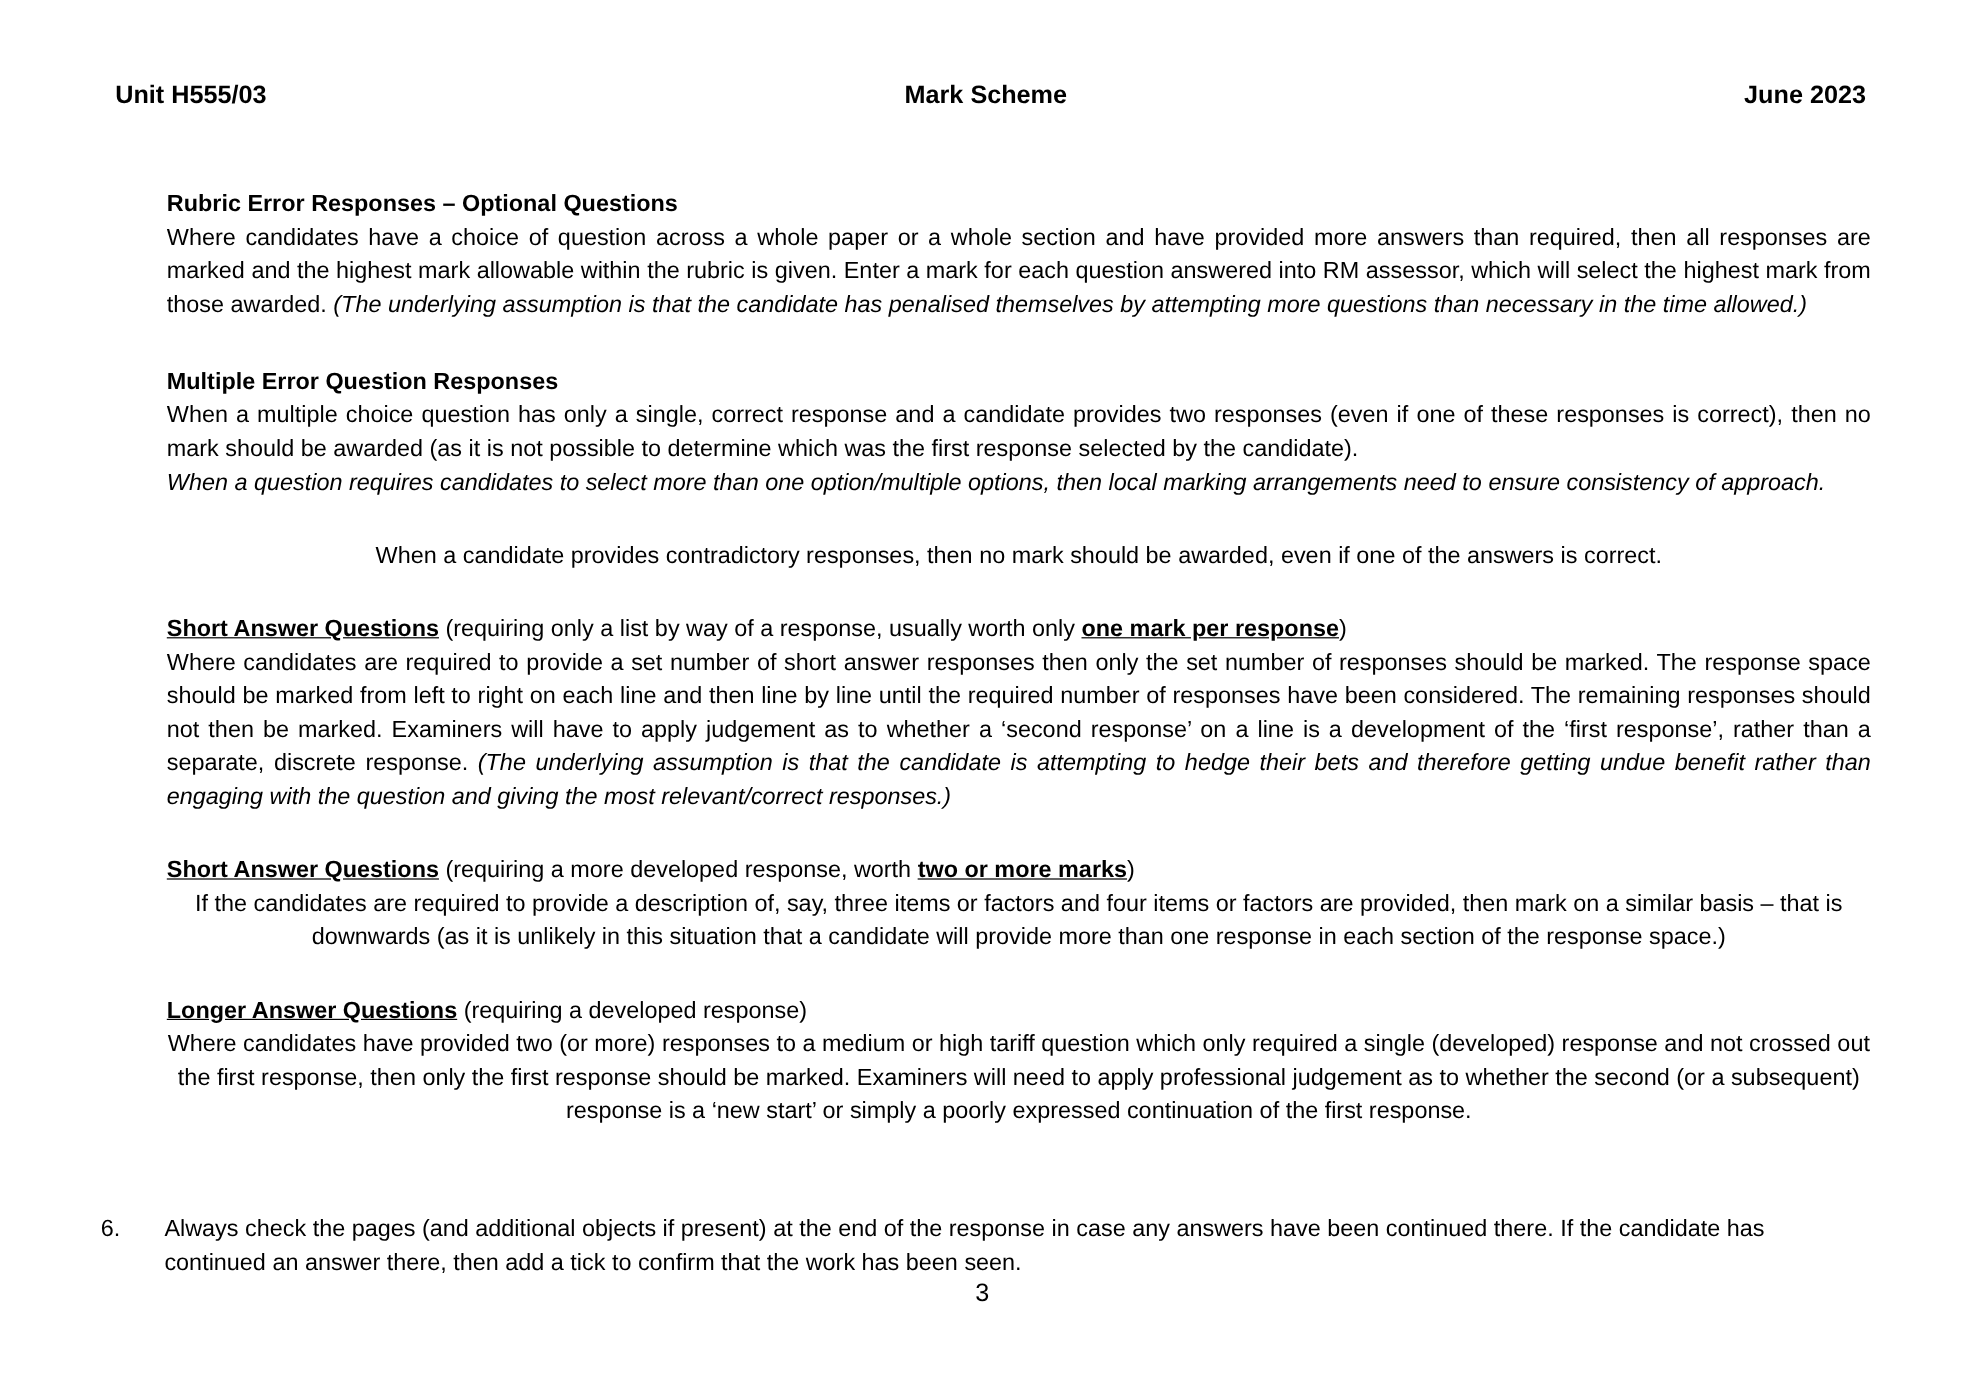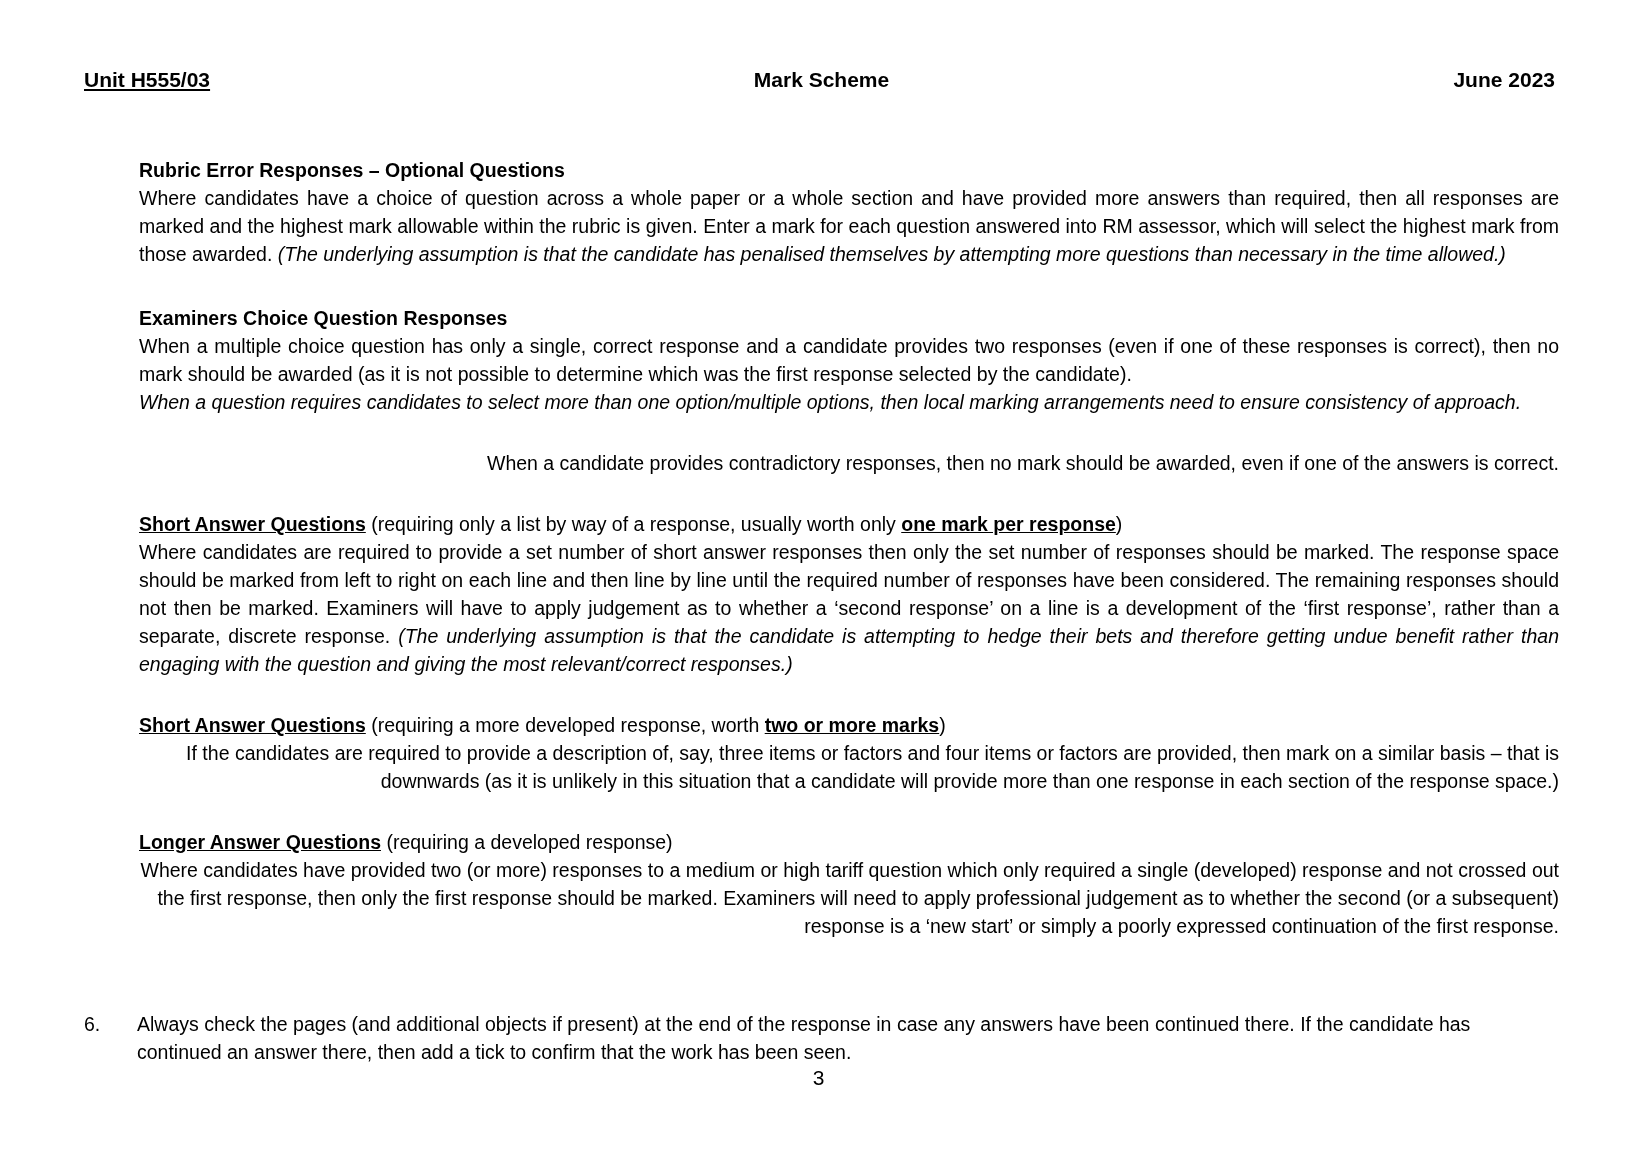--- a/index.html
+++ b/index.html
@@ -17,40 +17,40 @@
     }
     .page-header {
       position: absolute;
       top: 68px;
       left: 84px;
       width: 1475px;
       height: 28px;
       font-weight: bold;
       font-size: 21px;
     }
-    .page-header .h-left { position: absolute; left: 0; top: 0; text-decoration: underline; }
+    .page-header .h-left { position: absolute; left: 12px; top: 0; }
     .page-header .h-center { position: absolute; left: 0; right: 0; top: 0; text-align: center; }
     .page-header .h-right { position: absolute; right: 4px; top: 0; }
 
     .body-content {
       position: absolute;
       top: 120px;
       left: 139px;
       width: 1420px;
       font-size: 19.5px;
       line-height: 28px;
     }
     .section { margin-bottom: 33px; }
     .section-title { font-weight: bold; margin-top: 36px; }
     .section-title-inline .b { font-weight: bold; text-decoration: underline; }
     p.para {
       margin: 0;
       text-align: justify;
     }
-    p.para.left { text-align: right; }
+    p.para.left { text-align: center; }
     .ital { font-style: italic; margin-top: 43px; }
     .b { font-weight: bold; }
 
     .numbered {
       position: absolute;
       top: 1010px;
       left: 84px;
       width: 1475px;
       font-size: 19.5px;
       line-height: 28px;
@@ -77,21 +77,21 @@
 </div>
 
 <div class="body-content">
 
   <div class="section">
     <div class="section-title">Rubric Error Responses – Optional Questions</div>
     <p class="para"><span>Where candidates have a choice of question across a whole paper or a whole section and have provided more answers than required, then all responses are marked and the highest mark allowable within the rubric is given. Enter a mark for each question answered into RM assessor, which will select the highest mark from those awarded. </span><span class="ital">(The underlying assumption is that the candidate has penalised themselves by attempting more questions than necessary in the time allowed.)</span></p>
   </div>
 
   <div class="section">
-    <div class="section-title">Examiners Choice Question Responses</div>
+    <div class="section-title">Multiple Error Question Responses</div>
     <p class="para">When a multiple choice question has only a single, correct response and a candidate provides two responses (even if one of these responses is correct), then no mark should be awarded (as it is not possible to determine which was the first response selected by the candidate).</p>
     <p class="para ital">When a question requires candidates to select more than one option/multiple options, then local marking arrangements need to ensure consistency of approach.</p>
   </div>
 
   <div class="section">
     <p class="para left">When a candidate provides contradictory responses, then no mark should be awarded, even if one of the answers is correct.</p>
   </div>
 
   <div class="section">
     <div class="section-title-inline"><span class="b">Short Answer Questions</span><span> (requiring only a list by way of a response, usually worth only </span><span class="b">one mark per response</span><span>)</span></div>

